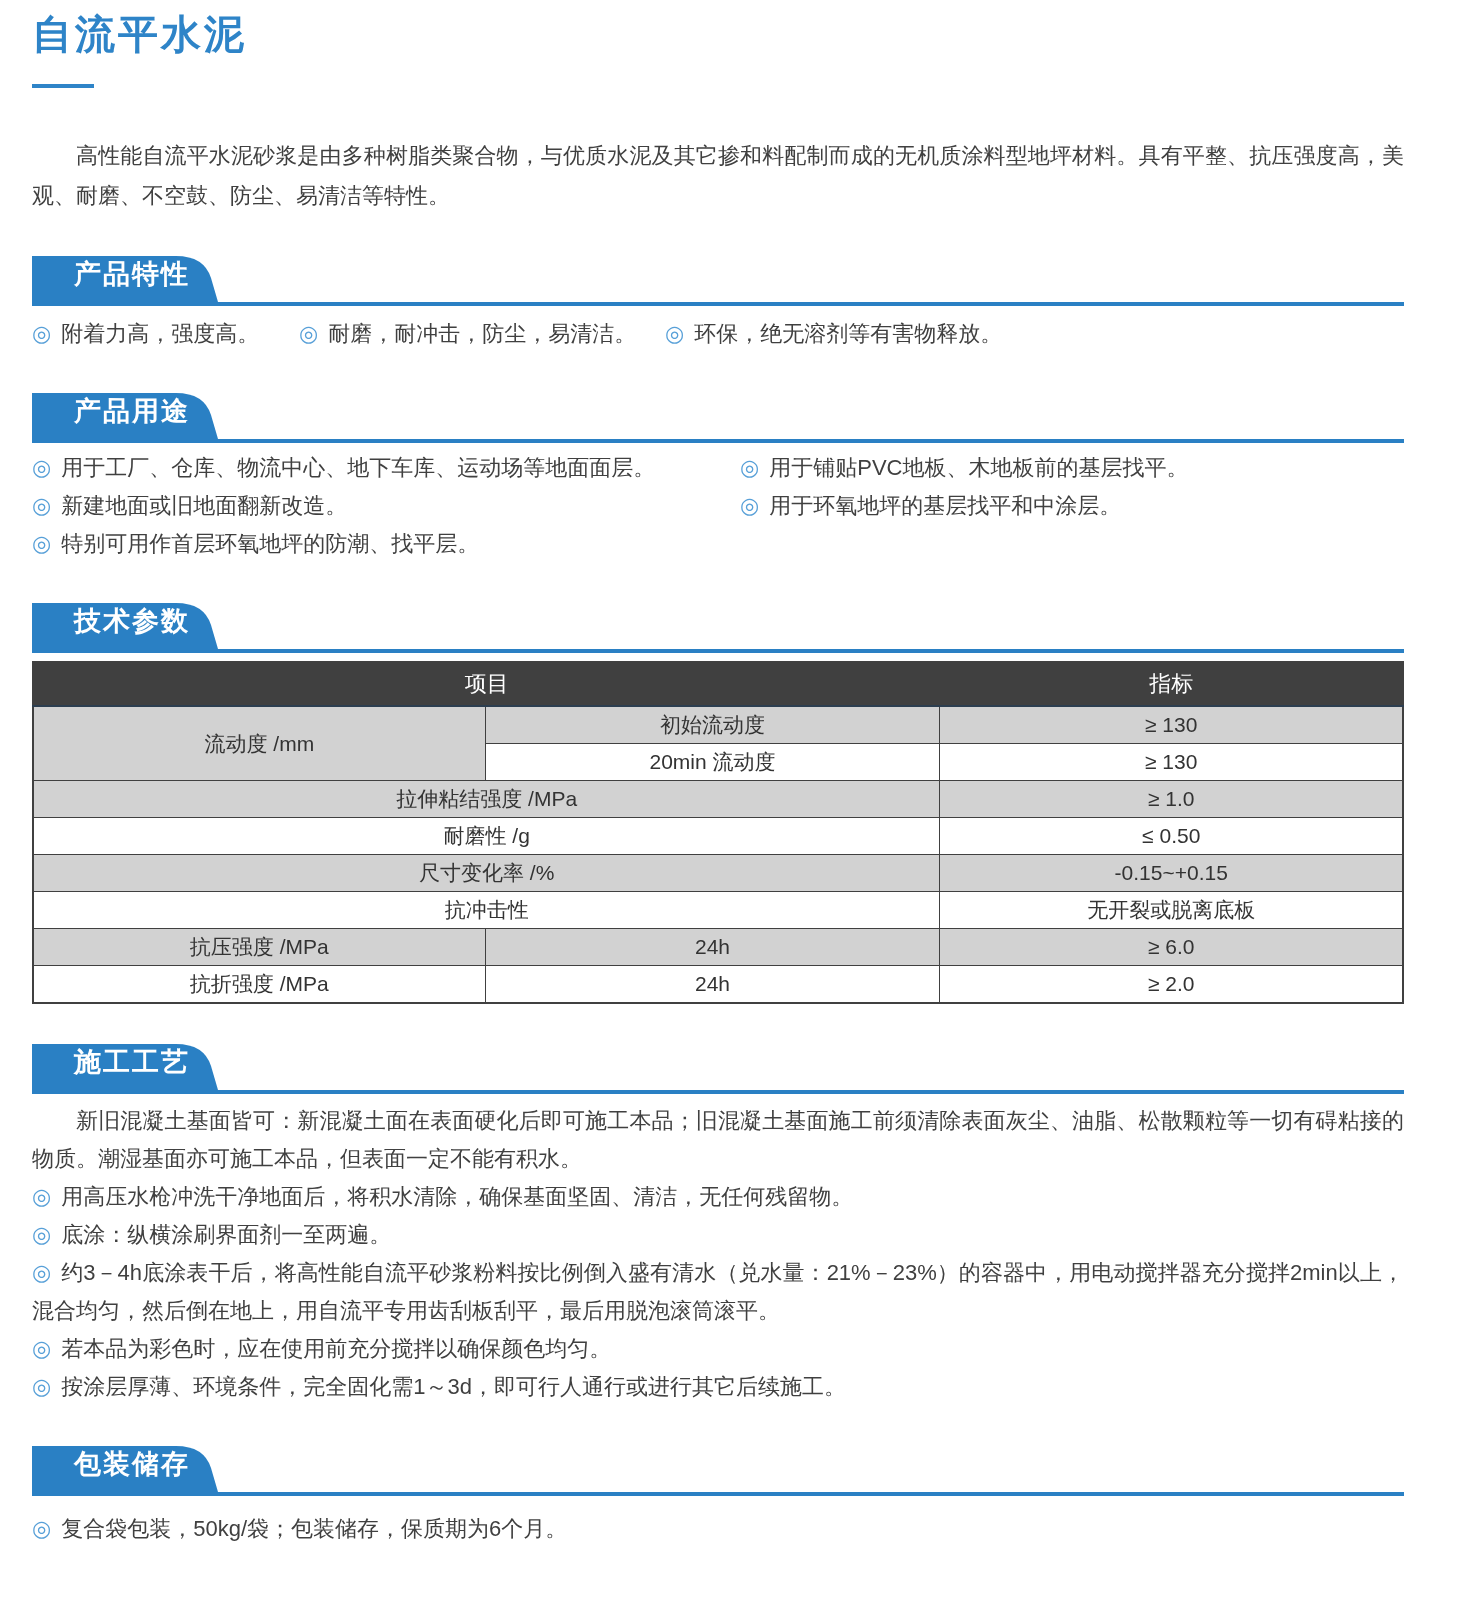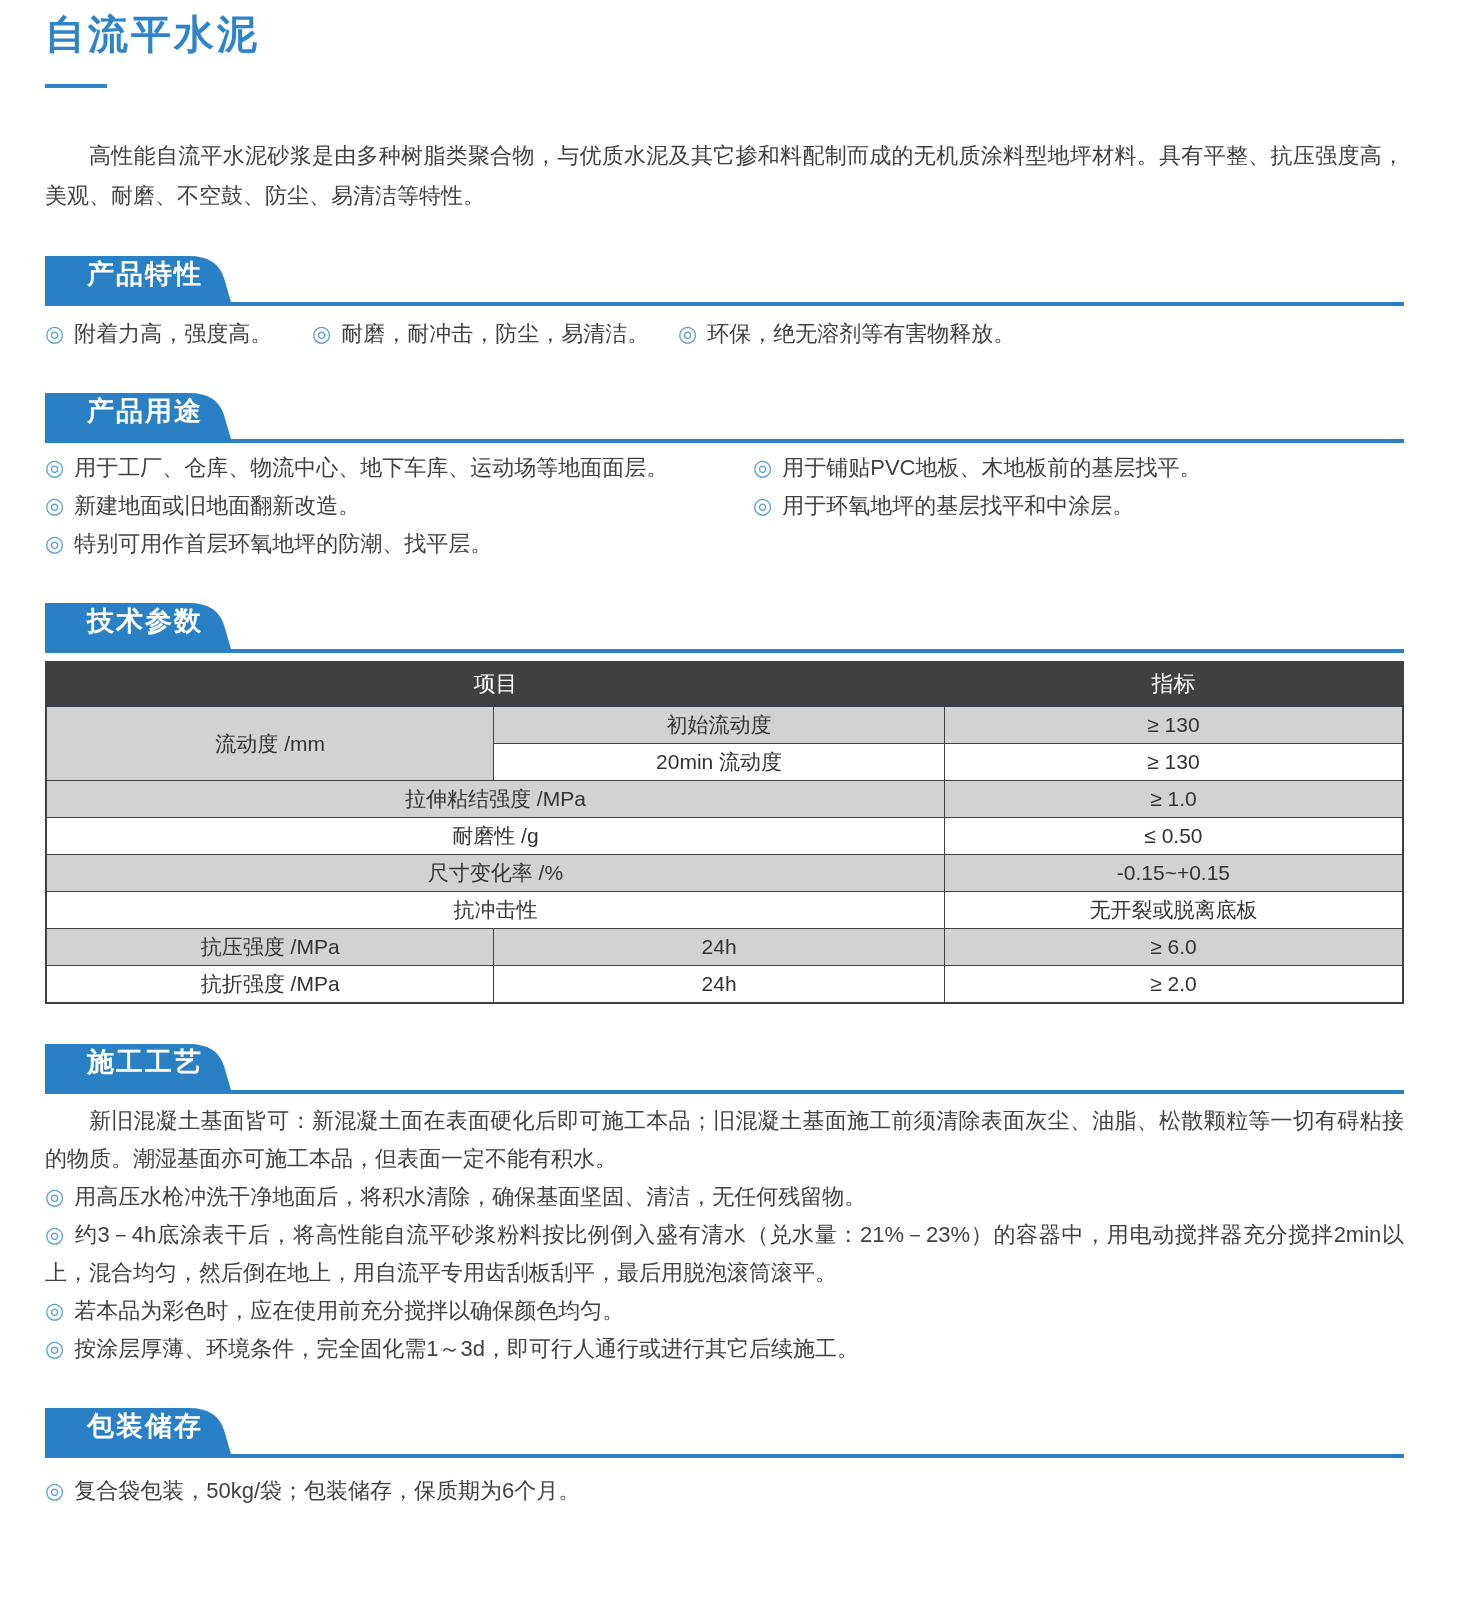--- a/index.html
+++ b/index.html
@@ -2,21 +2,21 @@
 <html lang="zh"><head>
 <meta charset="utf-8">
 <style>
   html,body{margin:0;padding:0;background:#ffffff;}
   body{
     width:1459px;height:1600px;overflow:hidden;
     font-family:"Liberation Sans","DejaVu Sans",sans-serif;
     color:#3f3f3f;
     -webkit-font-smoothing:antialiased;
   }
-  .content{padding:10px 55px 0 45px;}
+  .content{padding:10px 55px 0 32px;}
 
   
   .page-title{
     margin:0;
     font-size:40px;
     font-weight:700;
     color:#2e84c8;
     letter-spacing:3px;
     line-height:1.2;
   }
@@ -224,20 +224,21 @@
   </table>
 
   <div class="section-header">
     <div class="banner">
       <span>施工工艺</span>
     </div>
   </div>
   <div class="process-text">
     <p class="process-para">新旧混凝土基面皆可：新混凝土面在表面硬化后即可施工本品；旧混凝土基面施工前须清除表面灰尘、油脂、松散颗粒等一切有碍粘接的物质。潮湿基面亦可施工本品，但表面一定不能有积水。</p>
     <p class="process-bullet"><span class="bullet-icon">◎</span><span>用高压水枪冲洗干净地面后，将积水清除，确保基面坚固、清洁，无任何残留物。</span></p>
+    <p class="process-bullet"><span class="bullet-icon">◎</span><span>底涂：纵横涂刷界面剂一至两遍。</span></p>
     <p class="process-bullet"><span class="bullet-icon">◎</span><span>约3－4h底涂表干后，将高性能自流平砂浆粉料按比例倒入盛有清水（兑水量：21%－23%）的容器中，用电动搅拌器充分搅拌2min以上，混合均匀，然后倒在地上，用自流平专用齿刮板刮平，最后用脱泡滚筒滚平。</span></p>
     <p class="process-bullet"><span class="bullet-icon">◎</span><span>若本品为彩色时，应在使用前充分搅拌以确保颜色均匀。</span></p>
     <p class="process-bullet"><span class="bullet-icon">◎</span><span>按涂层厚薄、环境条件，完全固化需1～3d，即可行人通行或进行其它后续施工。</span></p>
   </div>
 
   <div class="section-header">
     <div class="banner">
       <span>包装储存</span>
     </div>
   </div>

